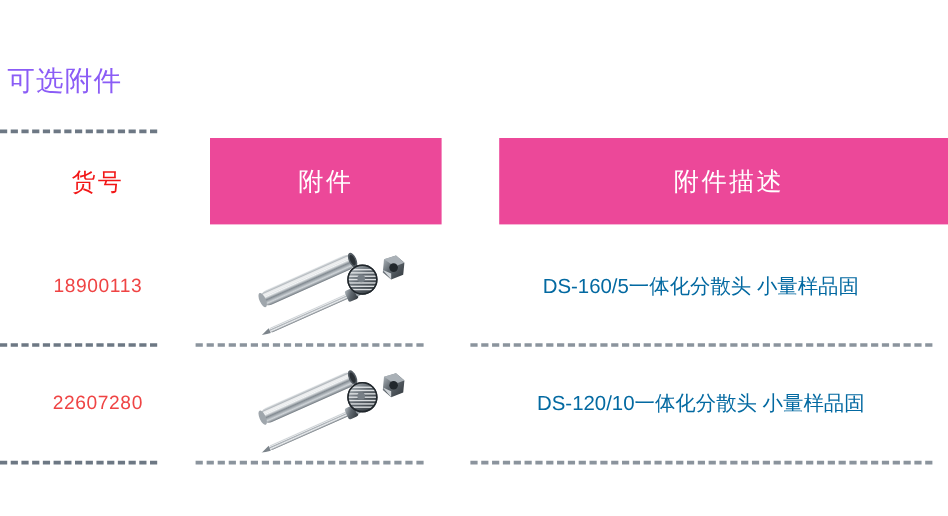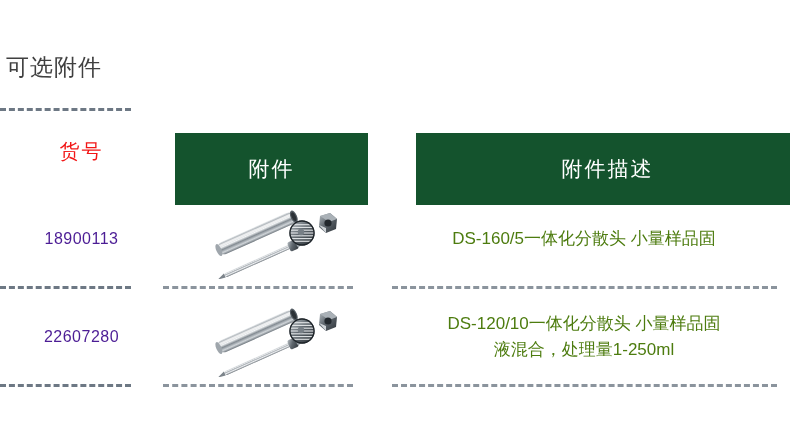--- a/index.html
+++ b/index.html
@@ -16,21 +16,21 @@
     -webkit-font-smoothing: antialiased;
   }
 
   
   .section-title {
     position: absolute;
     left: 6px;
     top: 52px;
     font-size: 23px;
     line-height: 30px;
-    color: #404040;
+    color: #8b5cf6;
     letter-spacing: 1px;
     white-space: nowrap;
   }
 
   
   .table {
     position: absolute;
     left: 0;
     top: 108px;
     width: 790px;
@@ -45,29 +45,29 @@
     position: relative;
   }
   .col-code  { width: 163px; flex: 0 0 163px; }
   .col-img   { width: 229px; flex: 0 0 229px; }
   .col-desc  { width: 398px; flex: 0 0 398px; }
 
   
   .head-row { height: 80px; gap: 12px; }
 
   .head-box {
-    background: #14532d;
+    background: #ec4899;
     color: #ffffff;
     display: flex;
     align-items: center;
     justify-content: center;
     font-size: 21px;
     letter-spacing: 2px;
     height: 72px;
-    margin-top: 22px;
+    margin-top: 4px;
   }
   .head-box.img-box  { margin-left: 0px;  margin-right: 36px; }
   .head-box.desc-box { margin-left: 0px;  margin-right: 15px; }
 
   .head-code {
     display: flex;
     align-items: center;
     justify-content: center;
     height: 80px;
     font-size: 20px;
@@ -106,42 +106,42 @@
 
   
   .data-row { height: 95px; }
 
   .code-text {
     display: flex;
     align-items: center;
     justify-content: center;
     height: 95px;
     font-size: 16px;
-    color: #4c1d95;
+    color: #ef4444;
     letter-spacing: 0.5px;
   }
 
   .img-cell {
     display: flex;
     align-items: center;
     justify-content: center;
     height: 95px;
   }
 
   .desc-text {
     display: flex;
     align-items: center;
     justify-content: center;
     height: 95px;
     padding: 0 26px 0 12px;
     box-sizing: border-box;
     text-align: center;
     font-size: 17px;
     line-height: 26px;
-    color: #4d7c0f;
+    color: #0369a1;
   }
 
   
   .product {
     width: 132px;
     height: 80px;
     display: block;
   }
 </style>
 </head>
@@ -313,21 +313,20 @@
             <circle cx="0" cy="0" r="3.6" fill="#22282d"></circle>
             <path d="M -9,2 L -2,10 L -2,5 Z" fill="#cfd4d8"></path>
           </g>
         </svg>
       </div>
     </div>
     <div class="cell col-desc">
       <div class="desc-text">
         <span>
           <span>DS-120/10一体化分散头  小量样品固</span><br>
-          <span>液混合，处理量1-250ml</span>
         </span>
       </div>
     </div>
   </div>
 
   <div class="rule-row rule-mid">
     <div class="rule-seg-code">
         <div class="dash"></div>
       </div>
     <div class="rule-seg-gap"></div>

